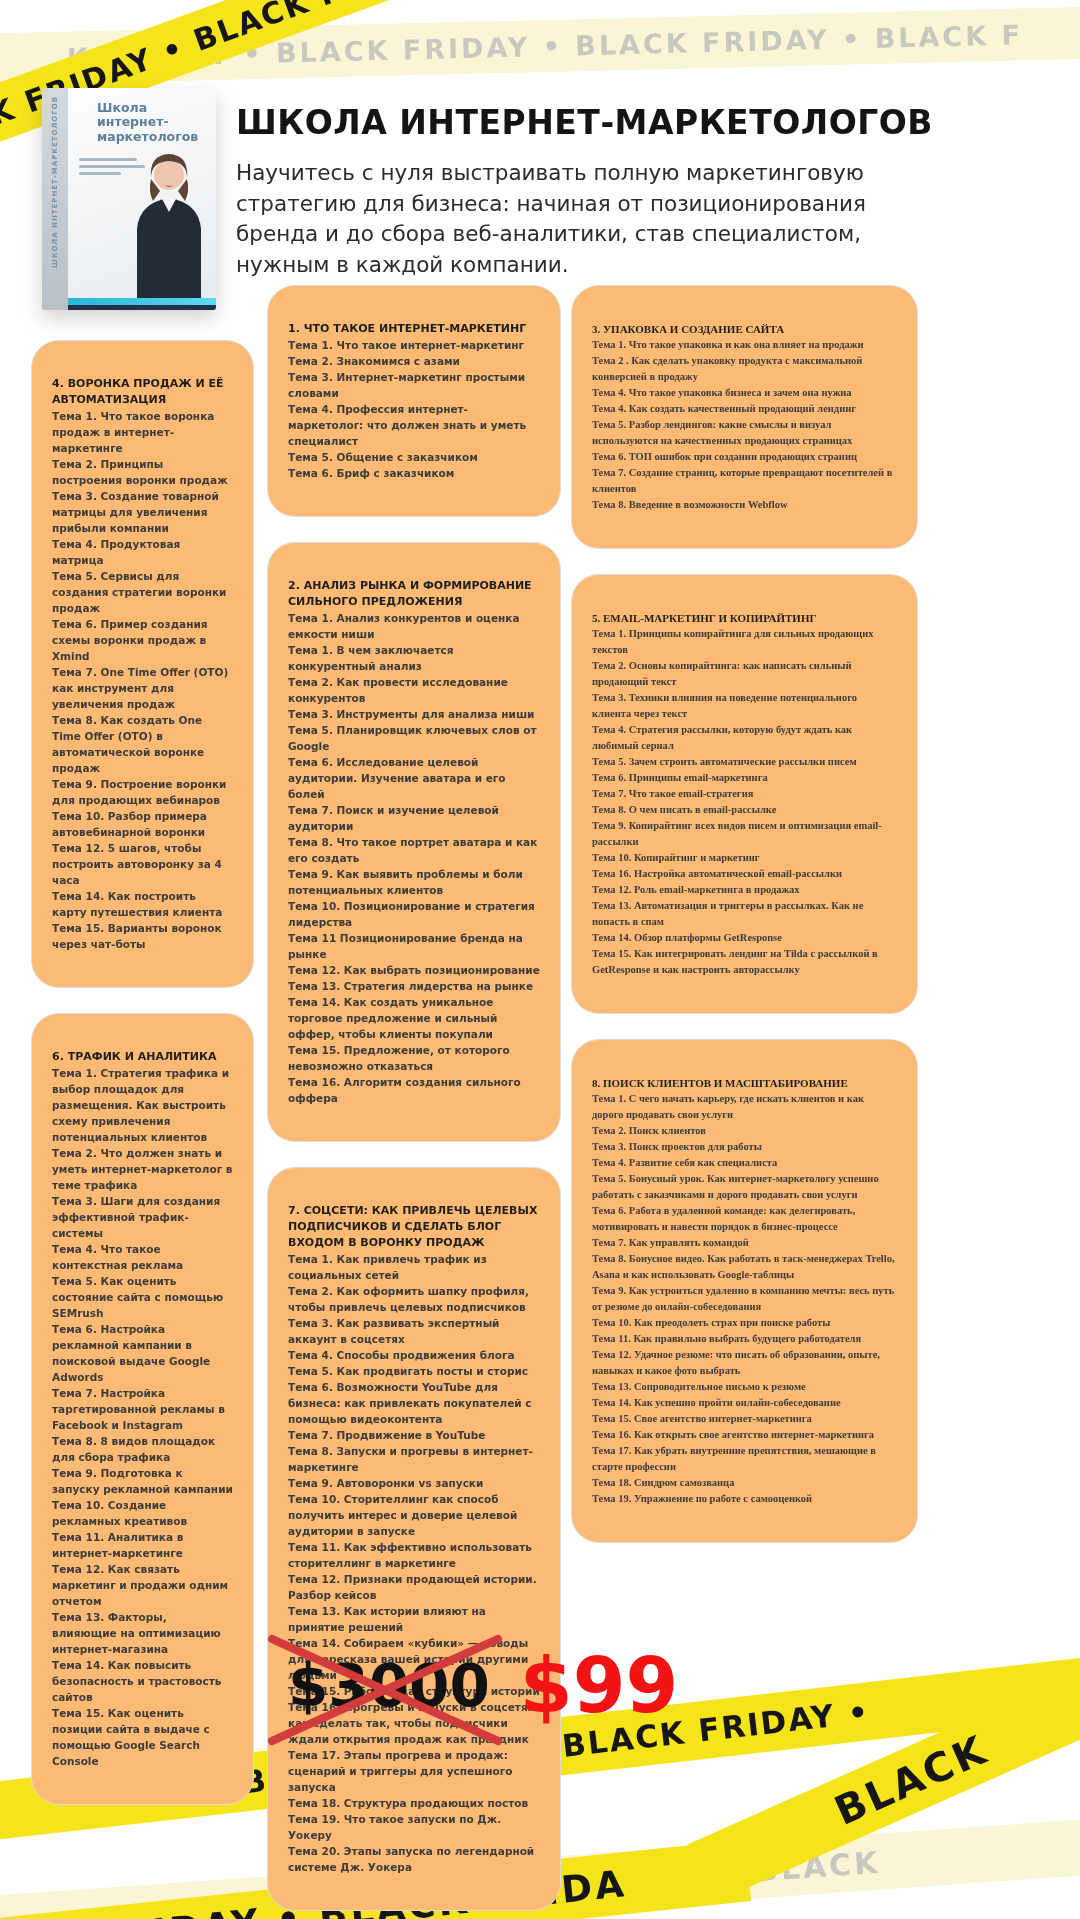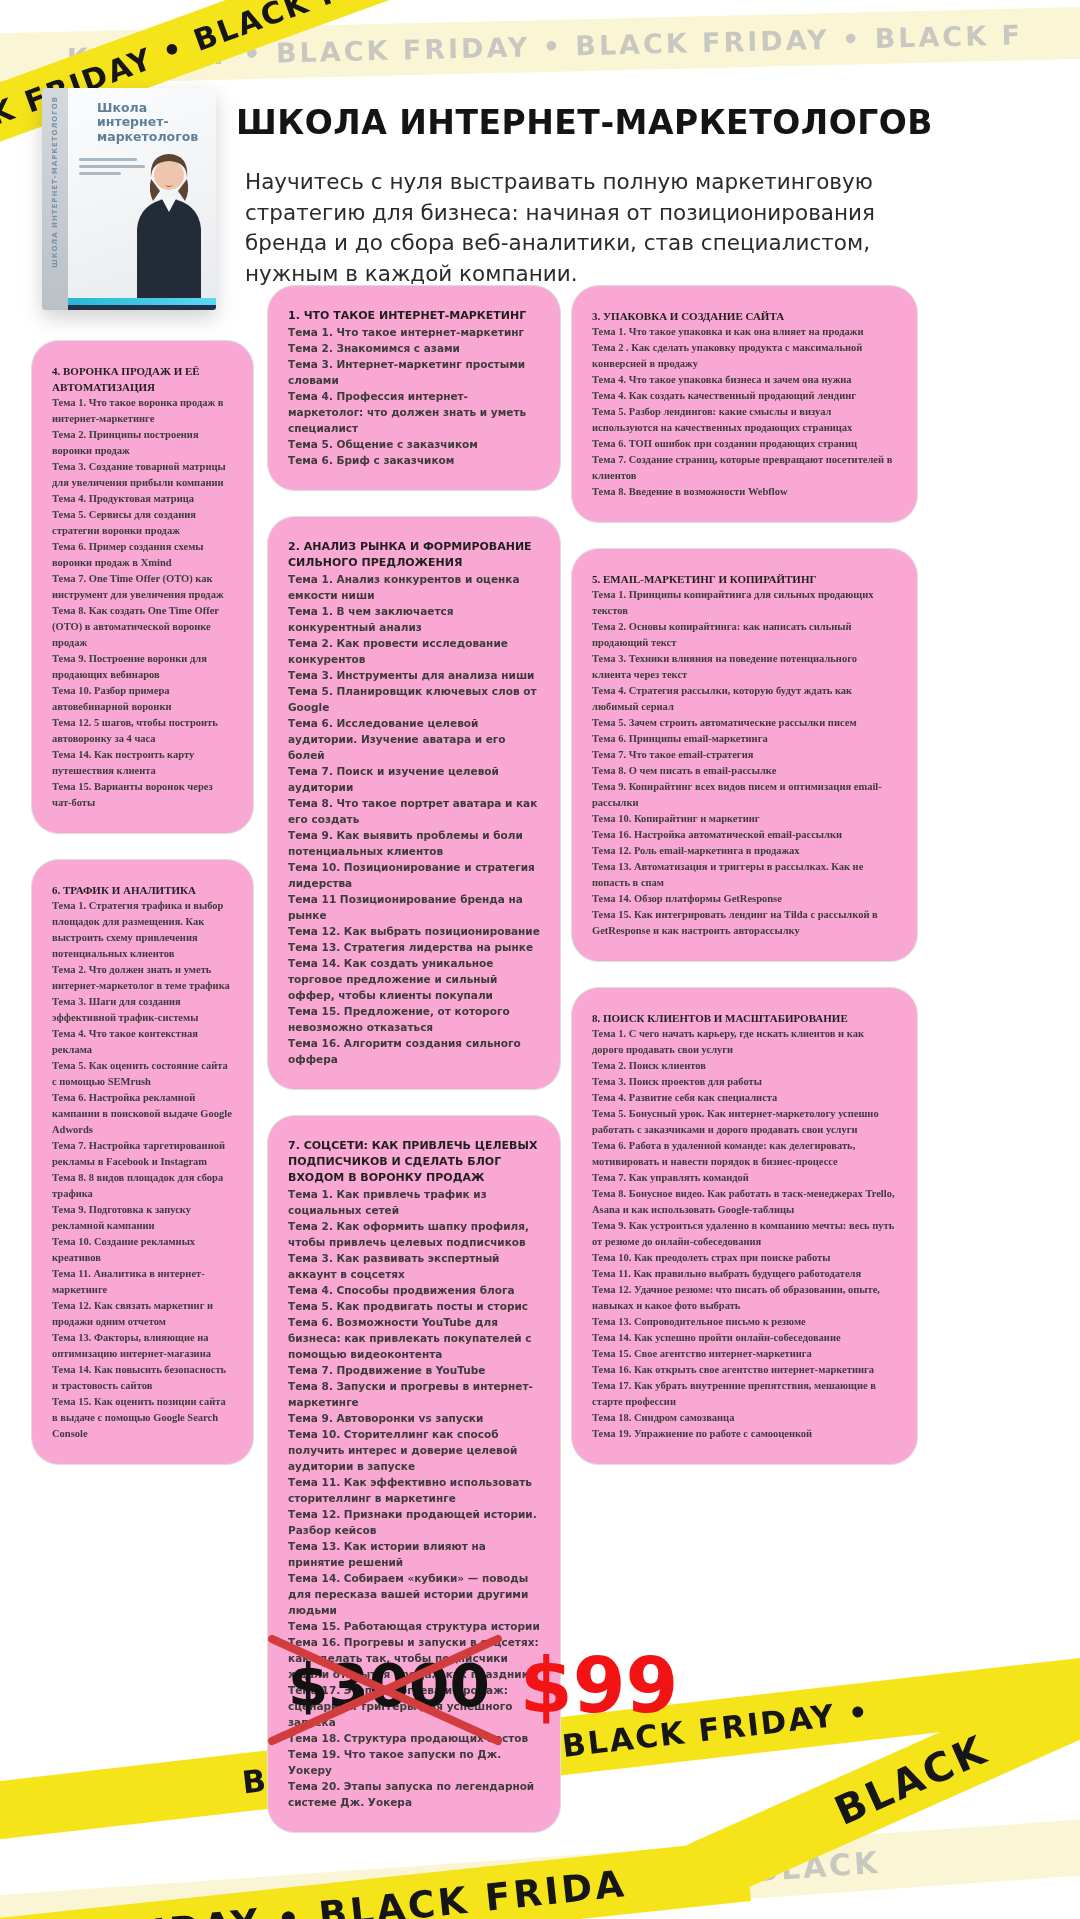--- a/index.html
+++ b/index.html
@@ -22,21 +22,21 @@
   .r-bot-corner{left:700px;top:1842px;width:560px;height:64px;transform:rotate(-24deg);
                 transform-origin:0 50%;font-size:40px;letter-spacing:3px;justify-content:flex-start;
                 padding-left:150px;}
   .r-bot-edge{left:-30px;top:1880px;width:780px;height:62px;transform:rotate(-6deg);
               font-size:37px;letter-spacing:3px;}
 
   
   .header{position:absolute;left:0;top:0;z-index:2;}
   .page-title{position:absolute;left:236px;top:103px;width:700px;margin:0;
               font-size:33px;font-weight:800;color:#141414;letter-spacing:.5px;}
-  .page-desc{position:absolute;left:236px;top:158px;width:650px;margin:9px;
+  .page-desc{position:absolute;left:236px;top:158px;width:650px;margin:0;
              font-size:21.5px;line-height:1.42;color:#2b2b2b;}
 
   
   .product-box{position:absolute;left:42px;top:88px;width:174px;height:222px;z-index:2;
                display:flex;filter:drop-shadow(0 8px 10px rgba(0,0,0,.18));}
   .box-spine{width:26px;background:linear-gradient(180deg,#d4d9dd,#b9c0c6);
              display:flex;align-items:flex-start;justify-content:center;
              border-radius:3px 0 0 3px;}
   .spine-text{writing-mode:vertical-rl;transform:rotate(180deg);font-size:7px;font-weight:bold;
               color:#7a93a8;letter-spacing:1px;margin-top:8px;}
@@ -50,25 +50,25 @@
   .box-fineprint i:nth-child(2){width:66px;}
   .box-fineprint i:nth-child(3){width:42px;}
   .box-woman{position:absolute;right:4px;bottom:11px;}
   .box-edge-teal{position:absolute;left:0;right:0;bottom:5px;height:7px;
                  background:linear-gradient(90deg,#27b6d6,#5bd9f0);}
   .box-edge-dark{position:absolute;left:0;right:0;bottom:0;height:5px;background:#22304a;}
 
   
   .columns{position:absolute;left:0;top:0;z-index:2;}
   .col{position:absolute;}
-  .col-0{left:31px;top:340px;width:223px;font-family:Liberation Serif, serif;}
+  .col-0{left:31px;top:340px;width:223px;}
   .col-1{left:267px;top:285px;width:294px;}
   .col-2{left:571px;top:285px;width:347px;font-family:Liberation Serif, serif;}
-  .card{background:#f9a8d4;border:1px solid #DDDDDD;border-radius:28px;
-        padding:22px 20px;margin-bottom:25px;box-sizing:border-box;}
+  .card{background:#fdba74;border:1px solid #DDDDDD;border-radius:28px;
+        padding:35px 20px;margin-bottom:25px;box-sizing:border-box;}
   .card-title{margin:0;font-size:11px;line-height:16px;font-weight:bold;color:#1f1f1f;}
   .theme{margin:0;font-size:10.5px;line-height:16px;font-weight:bold;color:#3c3c3c;}
 
   
   .price-row{position:absolute;left:288px;top:1648px;display:flex;align-items:center;
              gap:30px;z-index:2;}
   .old-price{position:relative;font-size:58px;font-weight:800;color:#111;line-height:1;}
   .cross{position:absolute;left:-22px;top:-26px;pointer-events:none;}
   .new-price{font-size:76px;font-weight:800;line-height:1;}
 </style>

